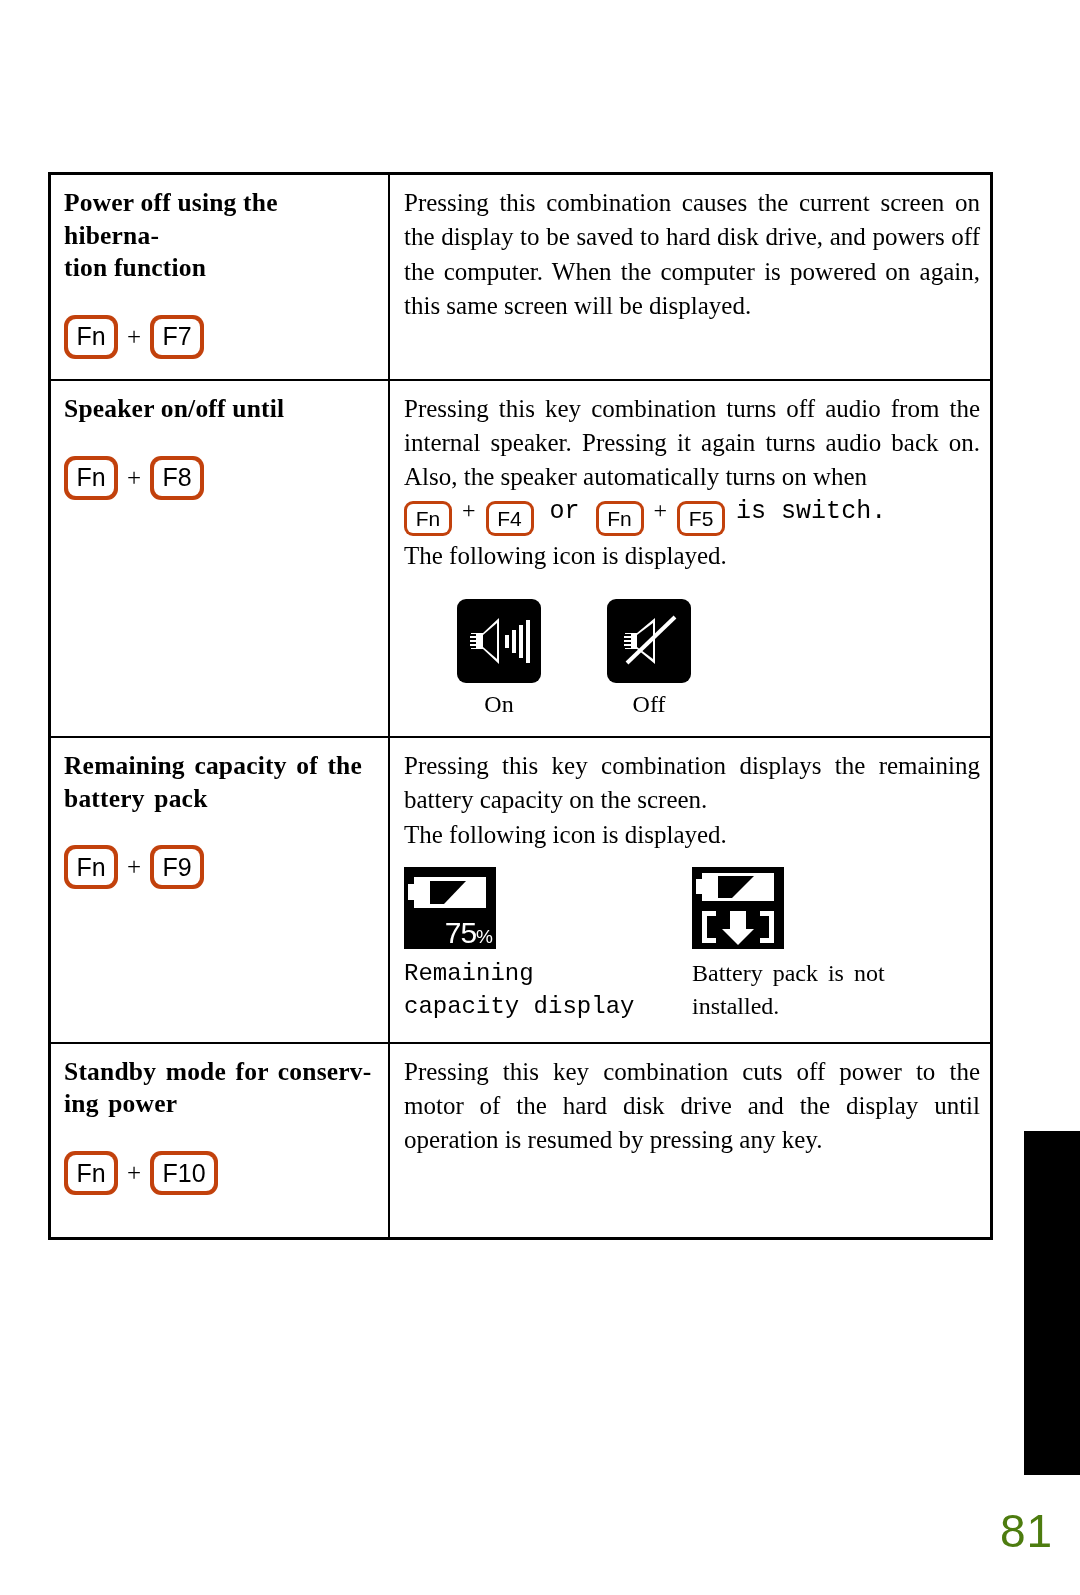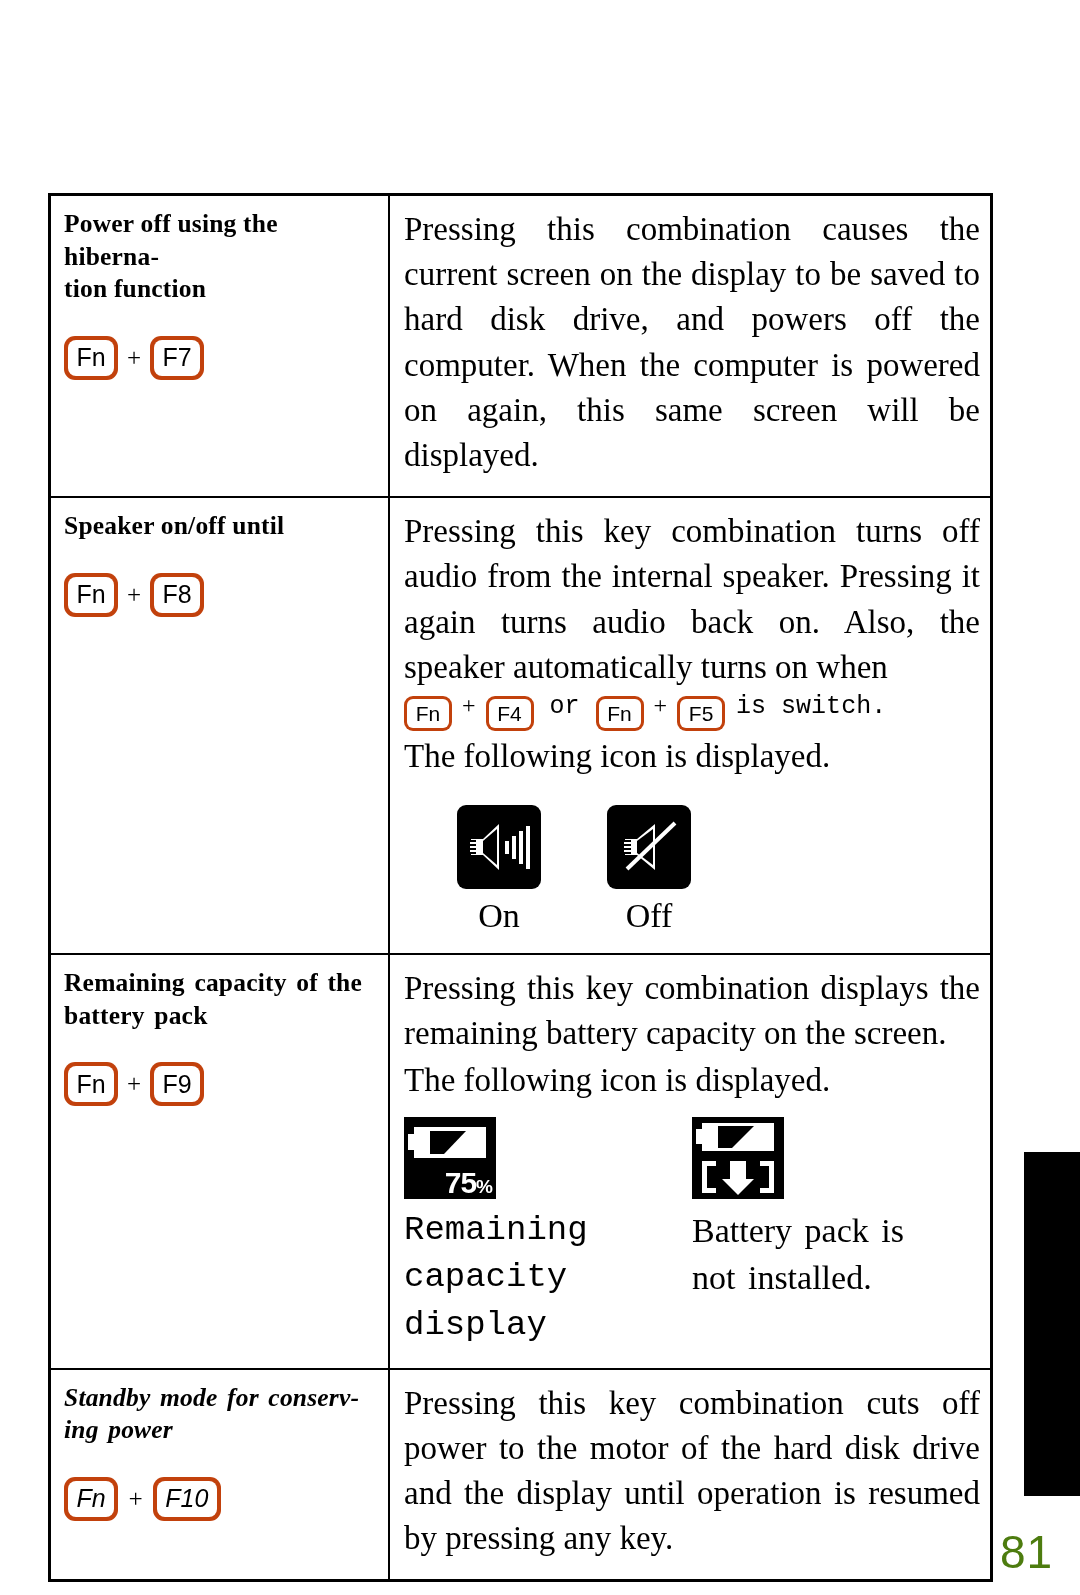--- a/index.html
+++ b/index.html
@@ -13,21 +13,20 @@
     position: relative;
     font-family: "Liberation Serif", serif;
     color: #000000;
     overflow: hidden;
   }
 
   
   .page {
     position: absolute;
     inset: 0;
-    margin-top: 21px;
   }
 
   .fn-table {
     position: absolute;
     left: 48px;
     top: 172px;
     width: 937px;
     border-collapse: collapse;
     border: 3px solid #000;
     table-layout: fixed;
@@ -53,21 +52,21 @@
     font-weight: bold;
     font-size: 25.5px;
     line-height: 1.28;
     letter-spacing: 0.2px;
     margin: 0;
   }
   .fn-title.spaced { word-spacing: 3px; }
 
   .desc {
     font-family: "Liberation Serif", serif;
-    font-size: 33px;
+    font-size: 25px;
     line-height: 1.37;
     margin: 0;
   }
   .desc.justified { text-align: justify; text-align-last: left; }
 
   .icon-caption {
     font-family: "Liberation Serif", serif;
     font-size: 25px;
     line-height: 1.4;
   }
@@ -168,30 +167,30 @@
     left: 0; top: 0; right: 0; bottom: 0;
   }
   .pct {
     position: absolute;
     left: 0;
     right: 4px;
     bottom: 1px;
     text-align: right;
     color: #fff;
     font-family: "Liberation Sans", sans-serif;
-    font-weight: bold;
+    font-weight: normal;
     font-size: 30px;
     line-height: 1;
     letter-spacing: -1px;
   }
   .pct .sym { font-size: 19px; }
 
   .cap-under {
     font-family: "Liberation Serif", serif;
-    font-size: 34px;
+    font-size: 24px;
     margin-top: 4px;
   }
 
   
   .thumb-tab {
     position: absolute;
     left: 1024px;
     top: 1131px;
     width: 56px;
     height: 344px;
@@ -383,21 +382,21 @@
                 <div class="cap-under icon-caption wide" style="max-width:250px;">Battery pack is not installed.</div>
               </div>
 
             </div>
           </div>
         </td>
       </tr>
 
       <tr>
         <td class="col-left">
-          <div class="cell-left" style="padding-bottom:31px;font-style:italic;">
+          <div class="cell-left" style="padding-bottom:42px;">
             <div class="fn-title spaced" style="white-space: pre-line;">Standby mode for conserv-
 ing power</div>
             <div class="keyrow">
               <span class="keycap big">
                 <span>Fn</span>
               </span>
               <span class="plus">+</span>
               <span class="keycap big wide">
                 <span>F10</span>
               </span>

